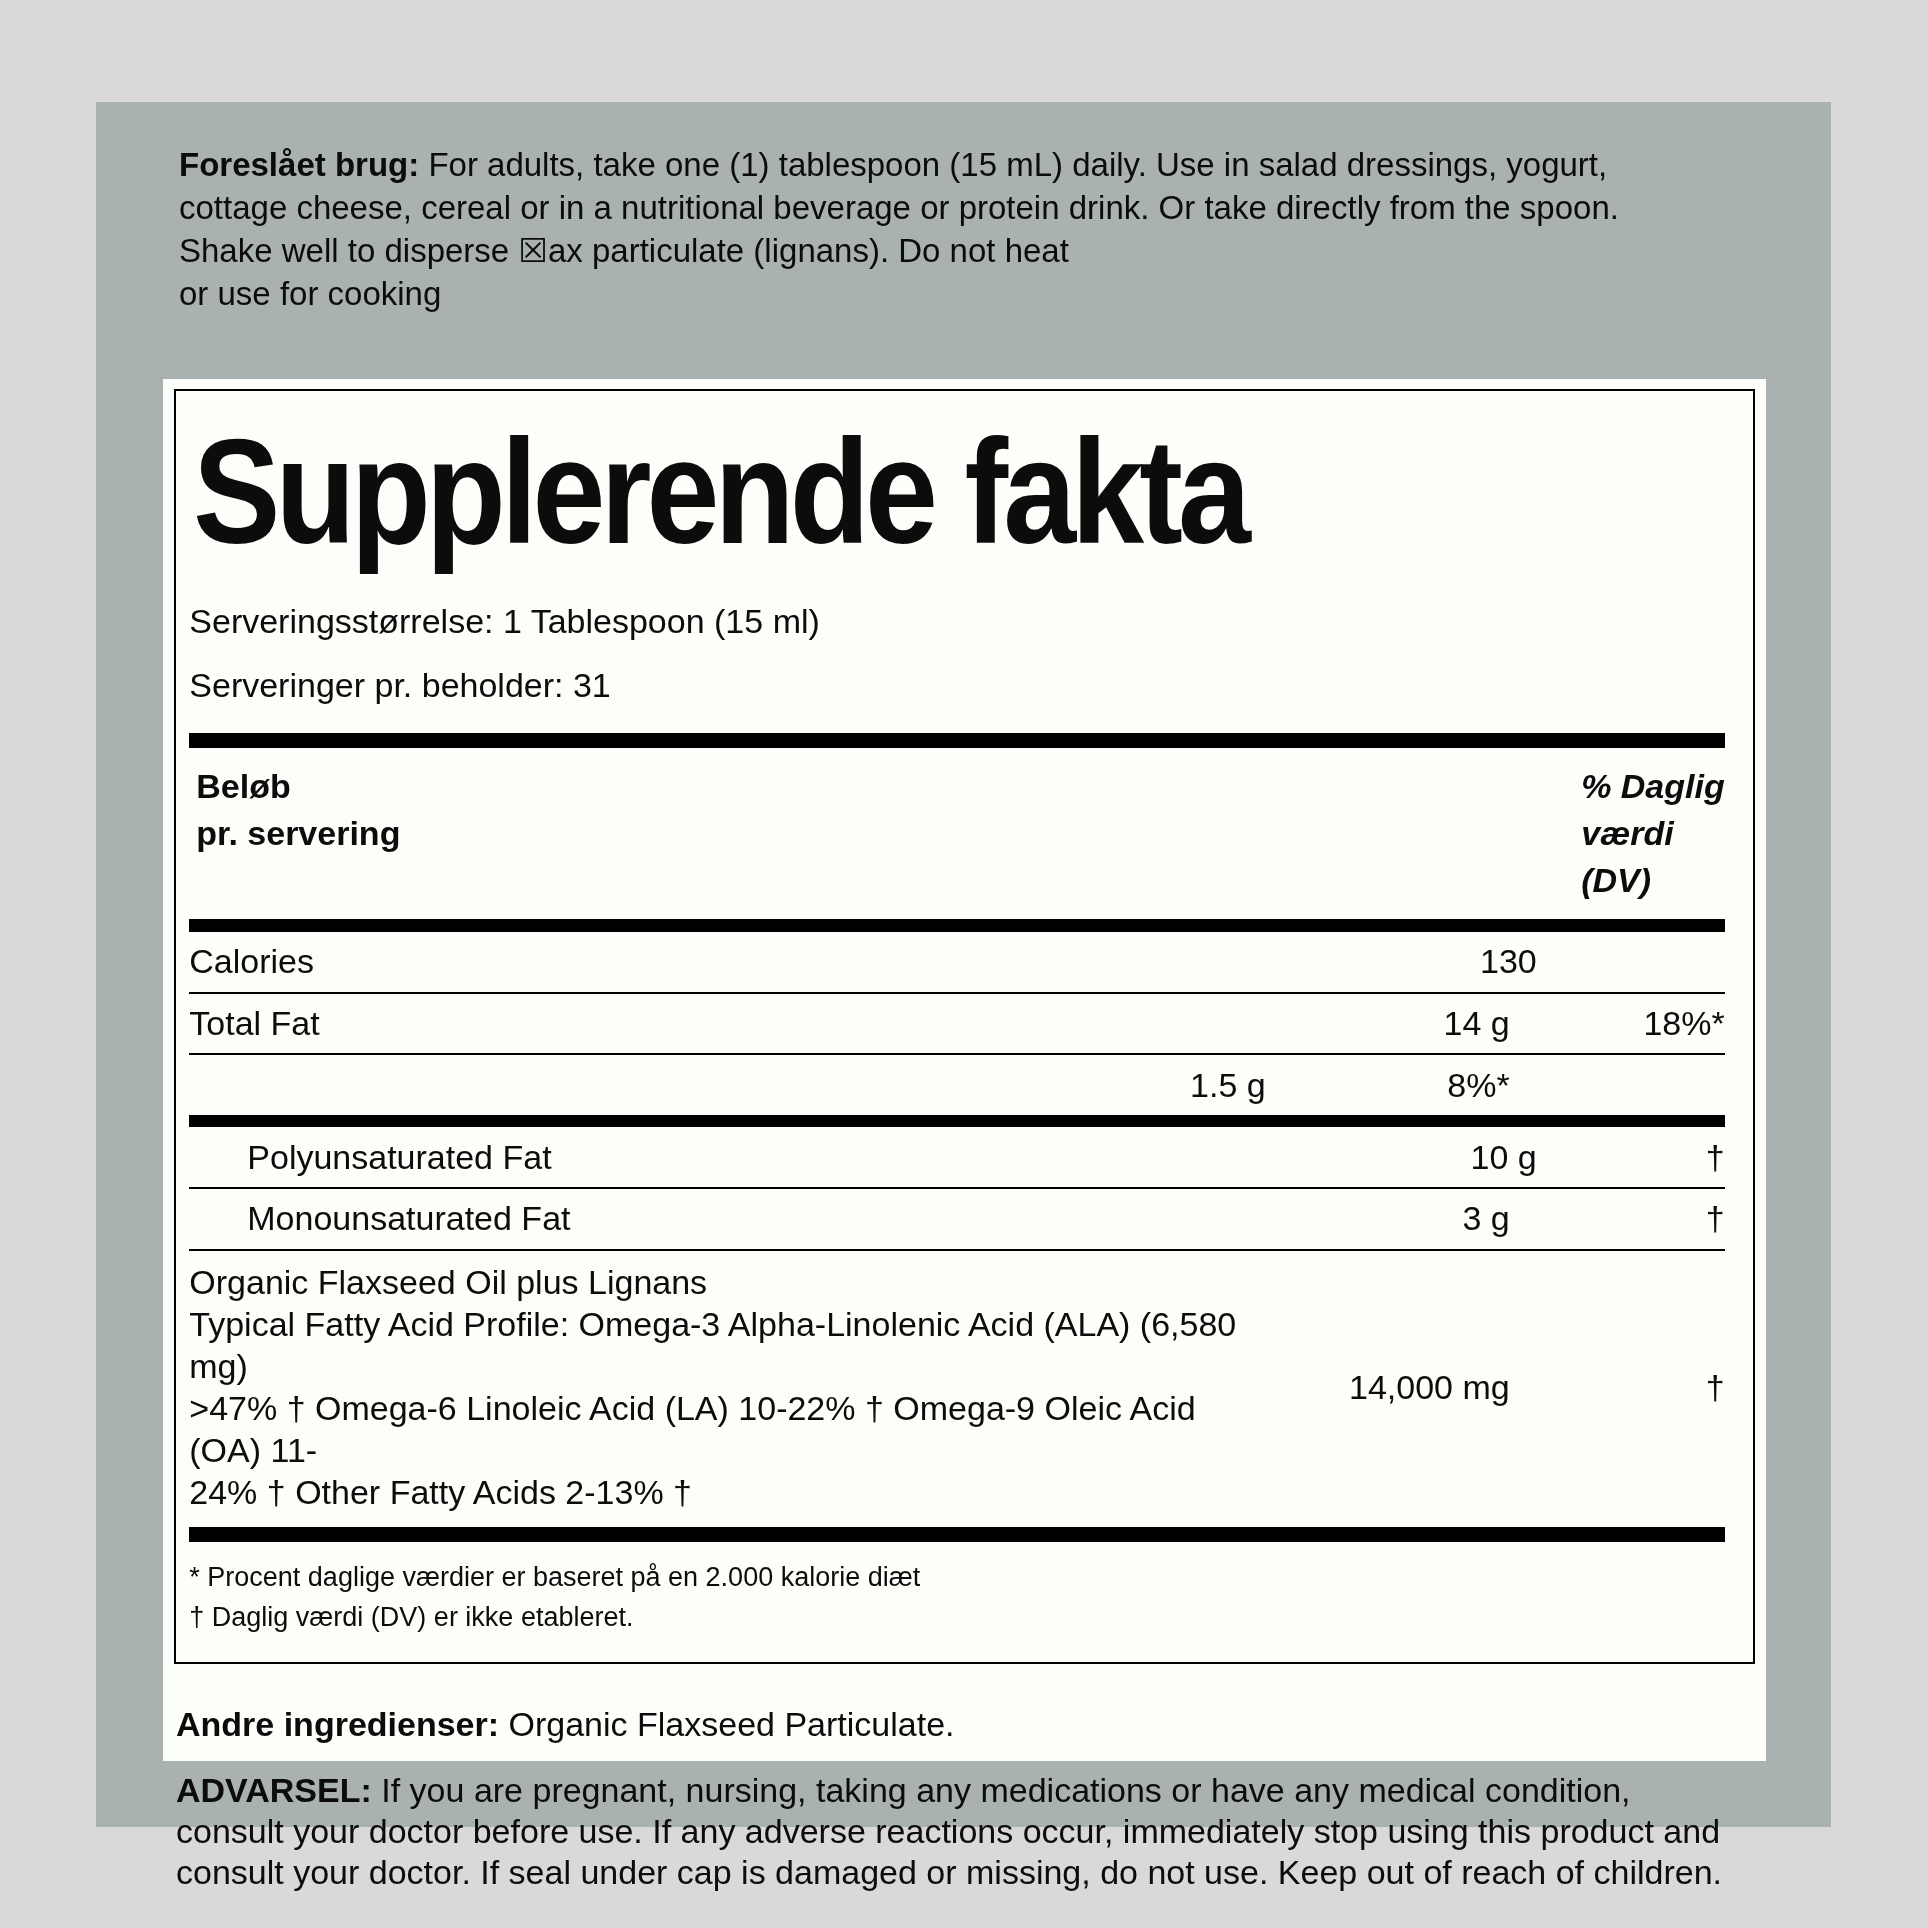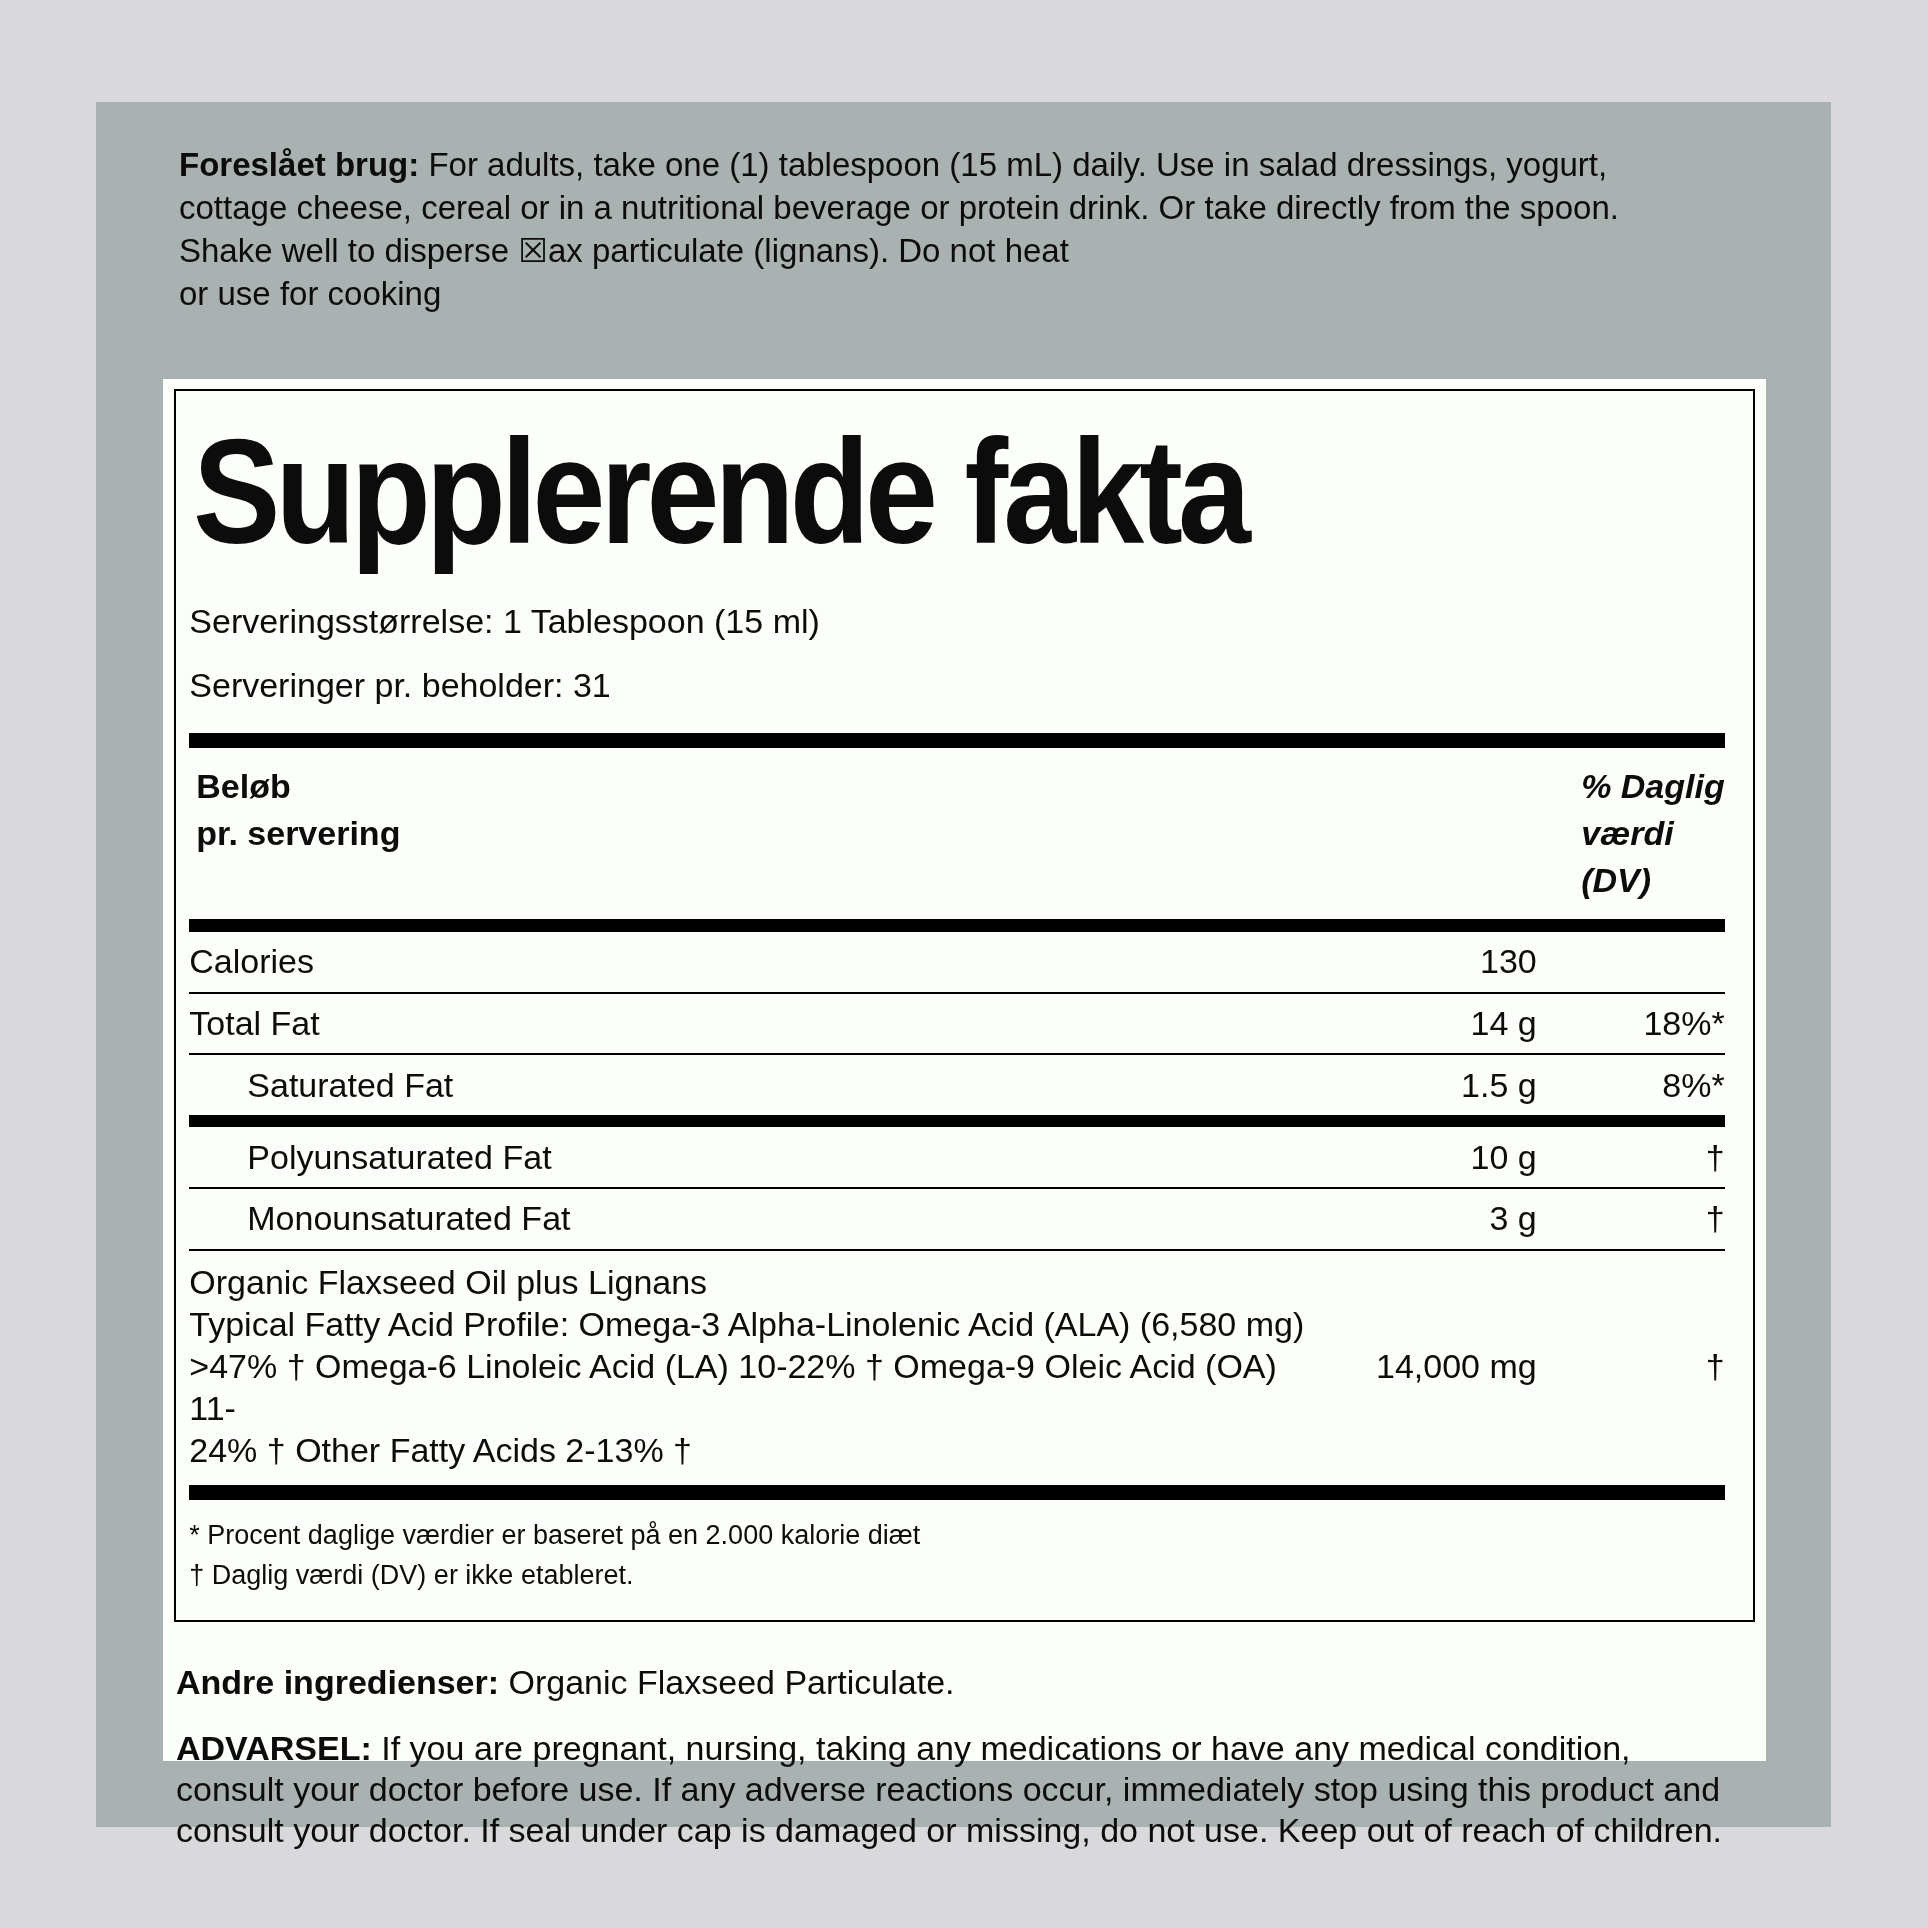--- a/index.html
+++ b/index.html
@@ -67,21 +67,21 @@
   }
   .hdr .right{text-align:left;font-style:italic;}
   .row{
     display:grid;
     grid-template-columns:1fr 217px 188px;
     align-items:center;
     font-size:34px;
     padding:10.4px 0;
   }
   .row .amt,.row .dv{text-align:right; white-space:nowrap;}
-  .row.t3{border-top:2.8px solid #000;}
+  .row.t3{border-top:2.8px solid #000;gap:27px;}
   .indent{padding-left:58px;}
   .flax-name div{line-height:42px;}
   .footnotes{
     font-size:27px; line-height:40px;
     padding:15px 0 13px 0;
   }
   .other{
     margin:41px 15px 0 13px;
     font-size:34px;
   }
@@ -135,21 +135,20 @@
         <div class="dv"></div>
       </div>
 
       <div class="row t3">
         <div class="nm">Total Fat</div>
         <div class="amt">14 g</div>
         <div class="dv">18%*</div>
       </div>
 
       <div class="row t3">
-        <div class="nm indent">Saturated Fat</div>
         <div class="amt">1.5 g</div>
         <div class="dv">8%*</div>
       </div>
 
       <div class="bar bar-13"></div>
 
       <div class="row">
         <div class="nm indent">Polyunsaturated Fat</div>
         <div class="amt">10 g</div>
         <div class="dv">†</div>

